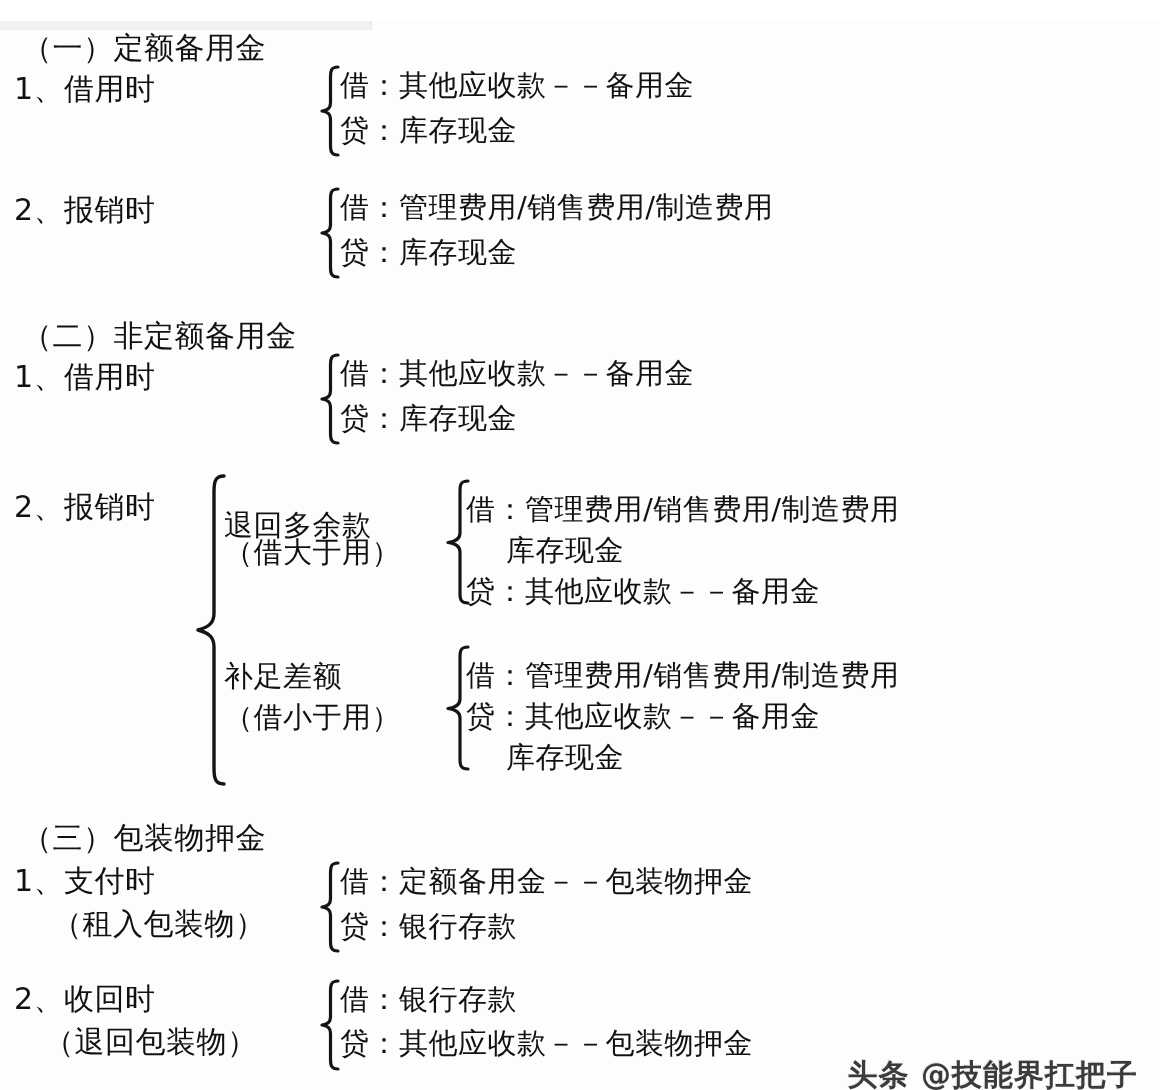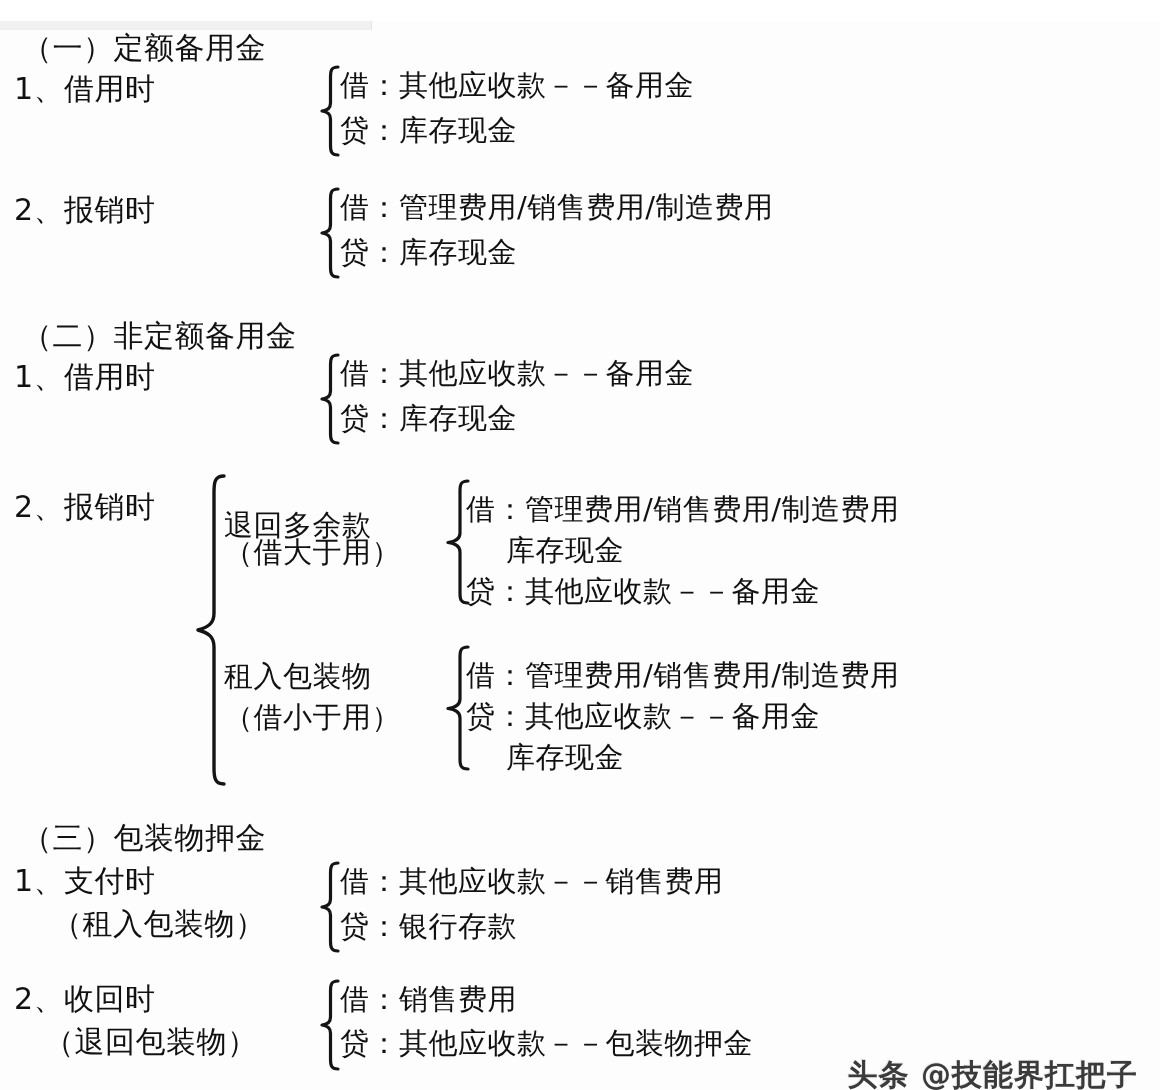--- a/index.html
+++ b/index.html
@@ -153,21 +153,21 @@
   <div class="brace" style="left:444px; top:458px;">
     <svg width="28" height="128" viewBox="0 0 28 128">
       <path d="M24 2 C16.5 2 16 6 16 12 L16 54 C16 60 12 62.5 4 63.5 C12 64.5 16 67 16 73 L16 114 C16 120 16.5 124 24 124"></path>
     </svg>
   </div>
 
   <div class="abs entry" style="left:466px; top:466px;">借：管理费用/销售费用/制造费用</div>
   <div class="abs entry cont" style="left:466px; top:507px;">库存现金</div>
   <div class="abs entry" style="left:466px; top:548px;">贷：其他应收款－－备用金</div>
 
-  <div class="abs branch-label" style="left:224px; top:635px;">租入包装物</div>
+  <div class="abs branch-label" style="left:224px; top:635px;">补足差额</div>
   <div class="abs branch-label" style="left:224px; top:676px;">（借小于用）</div>
 
   <div class="brace" style="left:444px; top:624px;">
     <svg width="28" height="128" viewBox="0 0 28 128">
       <path d="M24 2 C16.5 2 16 6 16 12 L16 54 C16 60 12 62.5 4 63.5 C12 64.5 16 67 16 73 L16 114 C16 120 16.5 124 24 124"></path>
     </svg>
   </div>
 
   <div class="abs entry" style="left:466px; top:632px;">借：管理费用/销售费用/制造费用</div>
   <div class="abs entry" style="left:466px; top:673px;">贷：其他应收款－－备用金</div>
@@ -177,30 +177,30 @@
 
   <div class="abs item-label" style="left:14px; top:842px;">1、支付时</div>
   <div class="abs item-sub" style="left:52px; top:885px;">（租入包装物）</div>
 
   <div class="brace" style="left:318px; top:840px;">
     <svg width="24" height="92" viewBox="0 0 24 92">
       <path d="M20 2 C13 2 12.5 6 12.5 12 L12.5 38 C12.5 43 9 45.5 4 46 C9 46.5 12.5 49 12.5 54 L12.5 80 C12.5 86 13 90 20 90"></path>
     </svg>
   </div>
 
-  <div class="abs entry" style="left:340px; top:838px;">借：其他应收款－－销售费用</div>
+  <div class="abs entry" style="left:340px; top:838px;">借：定额备用金－－包装物押金</div>
   <div class="abs entry" style="left:340px; top:883px;">贷：银行存款</div>
 
   <div class="abs item-label" style="left:14px; top:960px;">2、收回时</div>
   <div class="abs item-sub" style="left:44px; top:1003px;">（退回包装物）</div>
 
   <div class="brace" style="left:318px; top:958px;">
     <svg width="24" height="92" viewBox="0 0 24 92">
       <path d="M20 2 C13 2 12.5 6 12.5 12 L12.5 38 C12.5 43 9 45.5 4 46 C9 46.5 12.5 49 12.5 54 L12.5 80 C12.5 86 13 90 20 90"></path>
     </svg>
   </div>
 
-  <div class="abs entry" style="left:340px; top:956px;">借：销售费用</div>
+  <div class="abs entry" style="left:340px; top:956px;">借：银行存款</div>
   <div class="abs entry" style="left:340px; top:1003px;font-family:Liberation Mono, monospace;">贷：其他应收款－－包装物押金</div>
 
   <div class="watermark">头条 @技能界扛把子</div>
 
 </div>
 
 </body></html>

